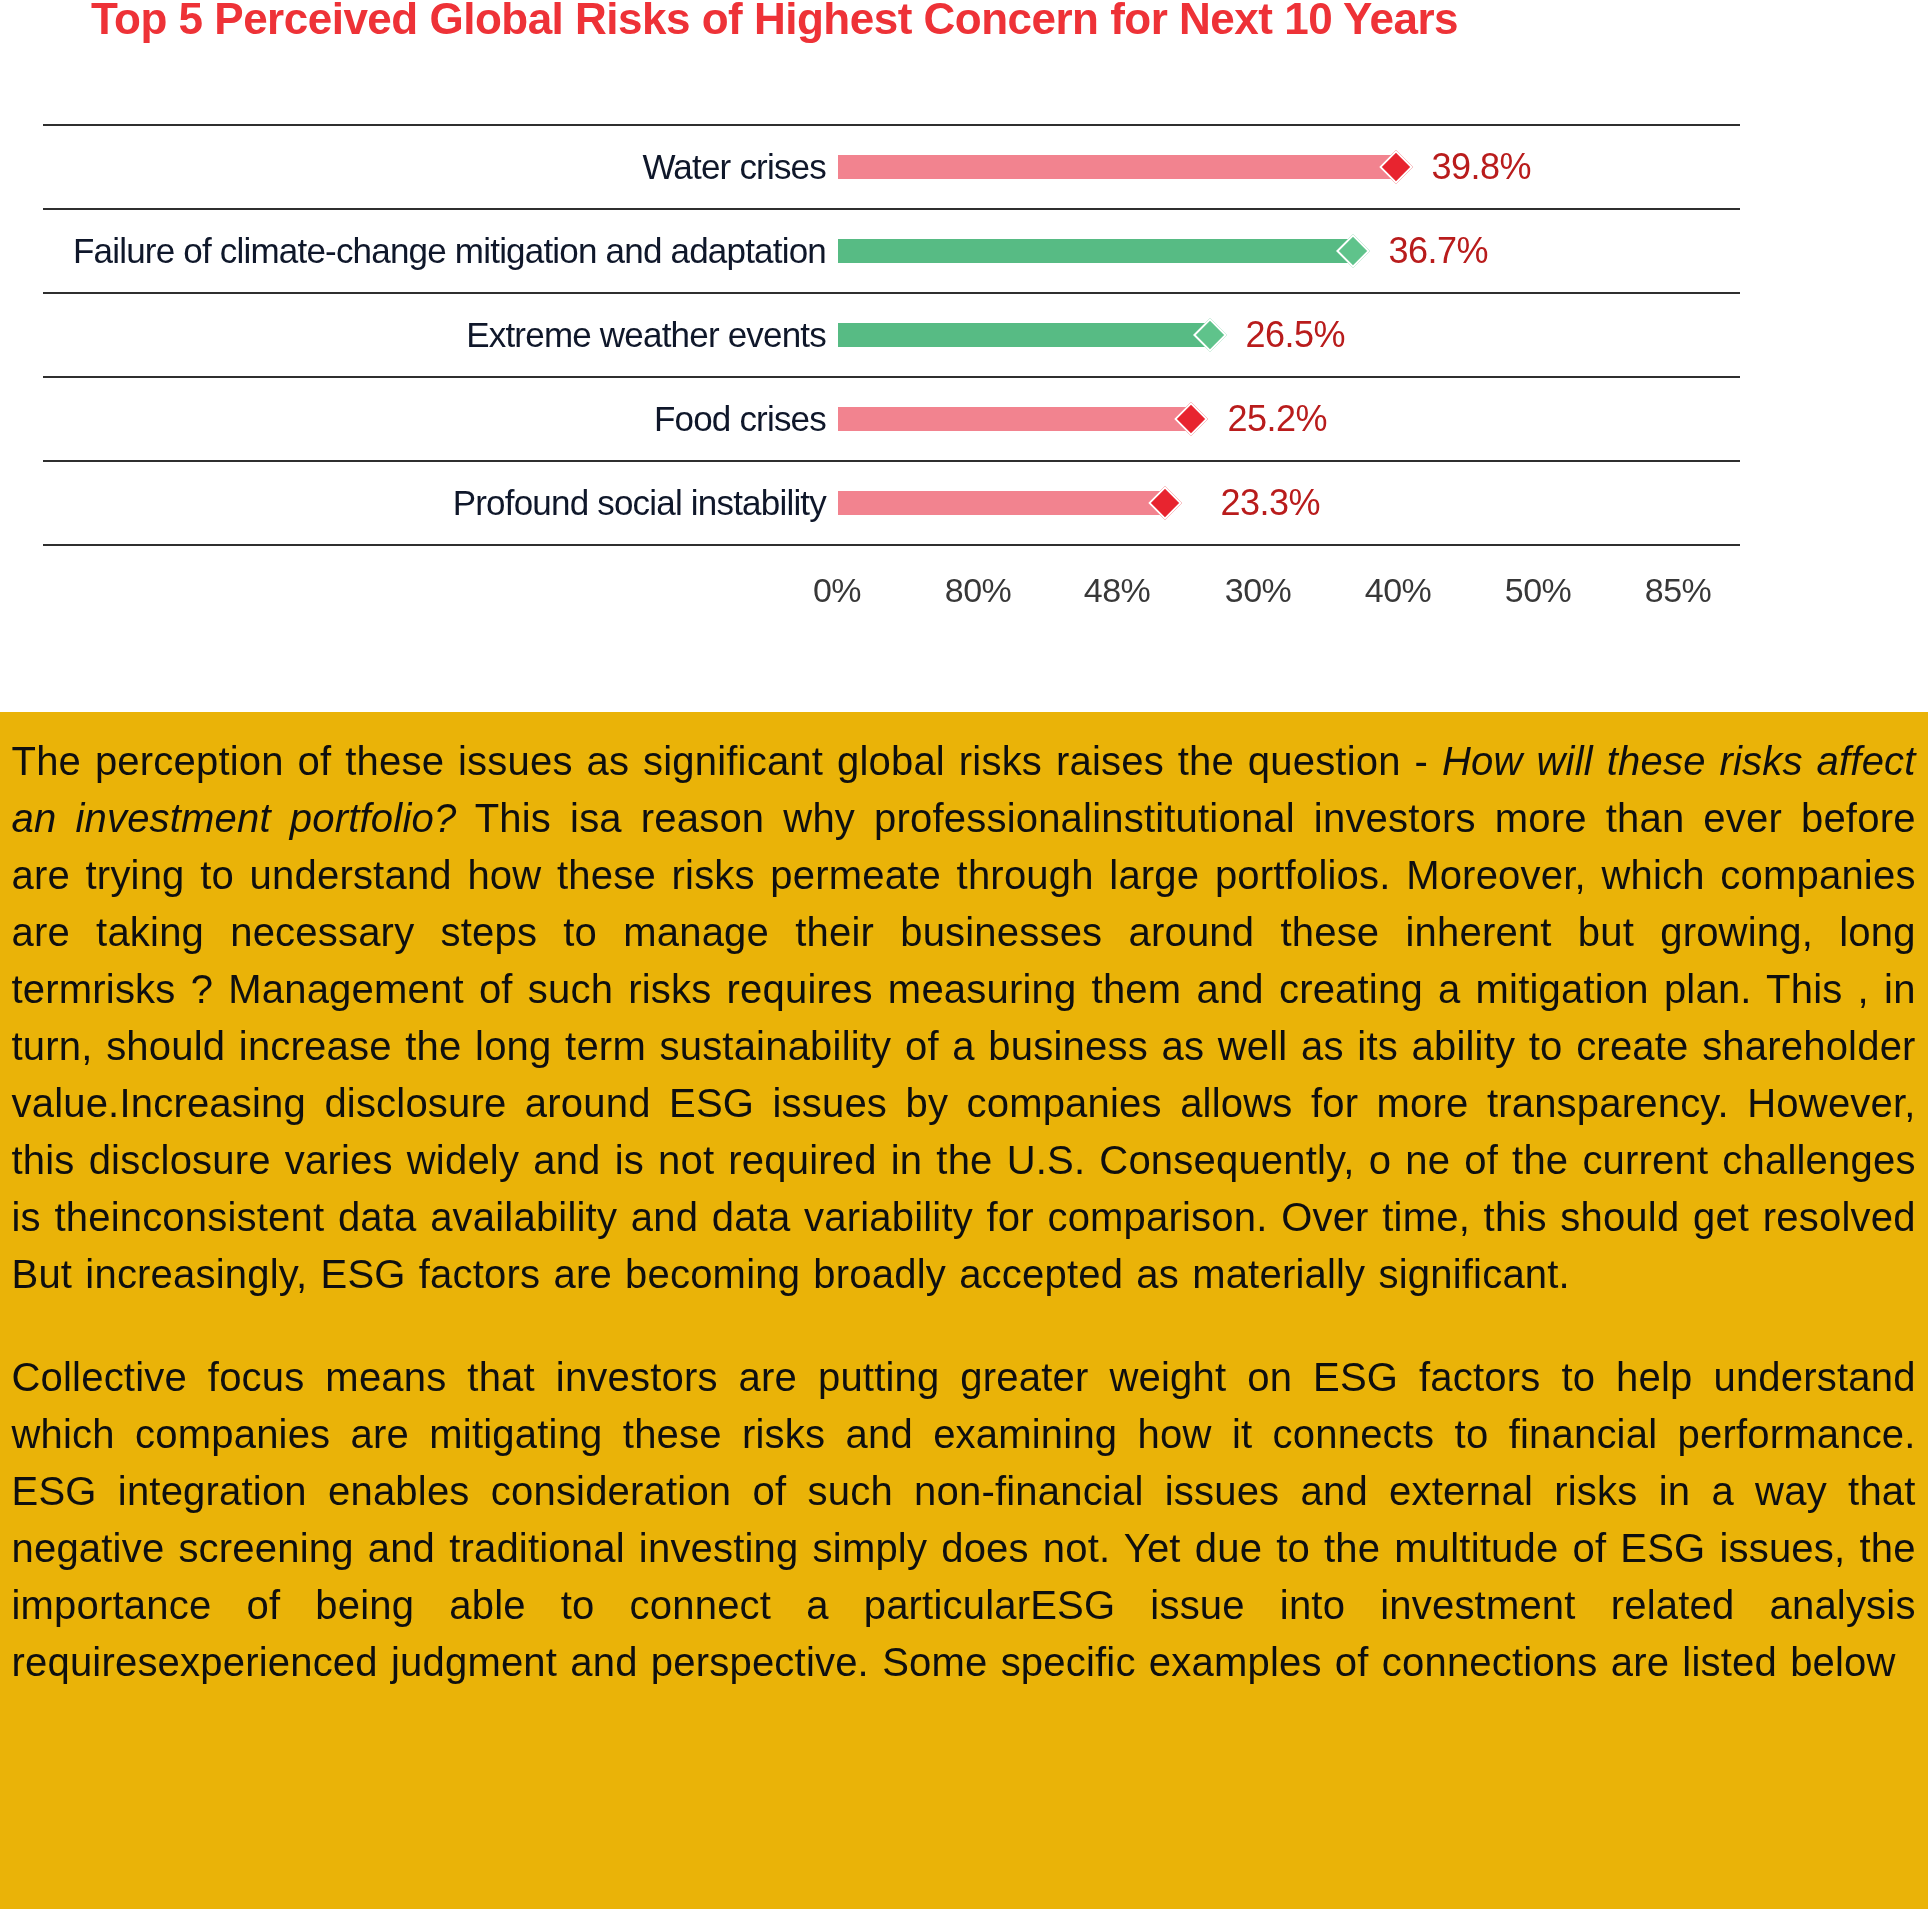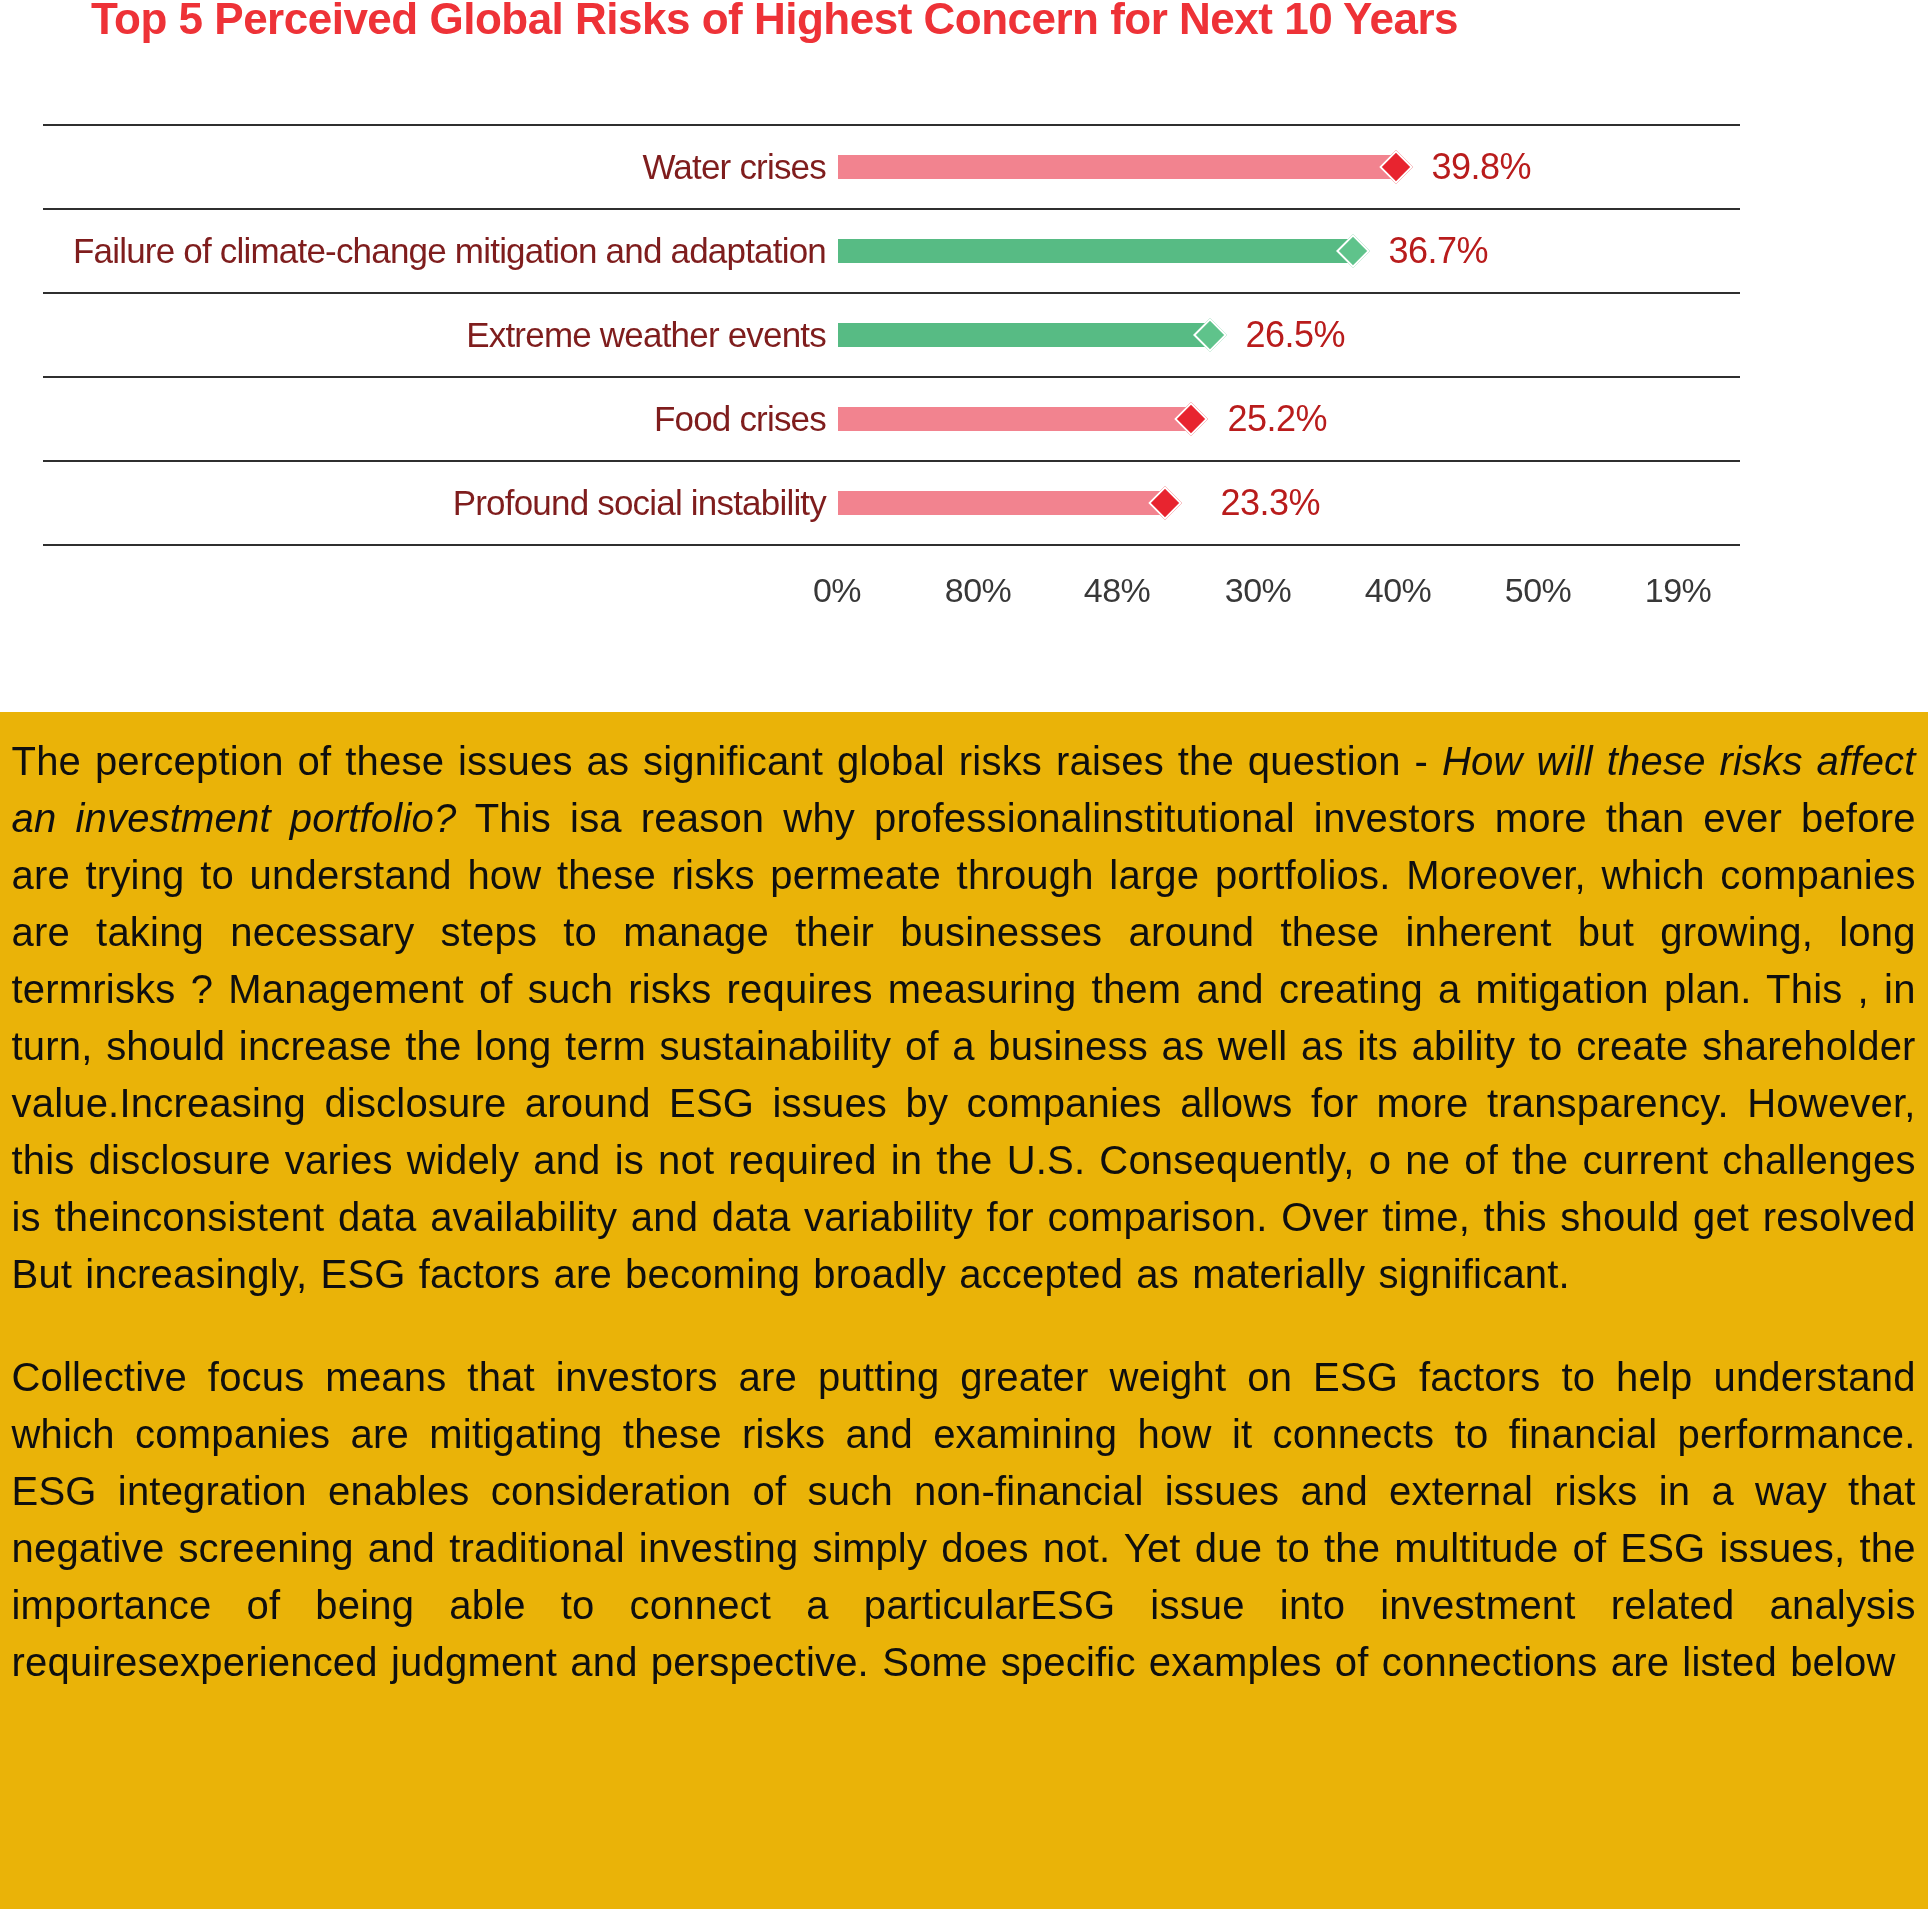--- a/index.html
+++ b/index.html
@@ -16,21 +16,21 @@
   }
   
   .chart{position:absolute;left:43px;top:124px;width:1697px;}
   .chart-row{
     display:flex;align-items:center;height:82px;
     border-top:2.9px solid #2f2f2f;
   }
   .chart-baseline{border-top:2.9px solid #2f2f2f;height:0;}
   .row-label{
     flex:none;width:783px;padding-right:11.5px;text-align:right;
-    font-size:35px;color:#7f1d1d;letter-spacing:-0.8px;white-space:nowrap;
+    font-size:35px;color:#0f172a;letter-spacing:-0.8px;white-space:nowrap;
   }
   .row-plot{position:relative;flex:1;height:100%;}
   .bar{
     position:absolute;left:0;top:50%;transform:translateY(-50%);
     height:24px;
   }
   .diamond{
     position:absolute;top:50%;width:20px;height:20px;
     border:2.9px solid #ffffff;
     transform:translate(-50%,-50%) rotate(45deg);
@@ -118,21 +118,21 @@
 
   <div class="chart-baseline"></div>
 
   <div class="axis">
     <span class="tick">0%</span>
     <span class="tick">80%</span>
     <span class="tick">48%</span>
     <span class="tick">30%</span>
     <span class="tick">40%</span>
     <span class="tick">50%</span>
-    <span class="tick">19%</span>
+    <span class="tick">85%</span>
   </div>
 </div>
 
 <div class="text-section">
   <p><span>The perception of these issues as significant global risks raises the question - </span><span style="font-style: italic;">How will these risks affect an investment portfolio?</span><span>  This isa reason why professionalinstitutional investors more than ever before are trying to understand how these risks permeate through large portfolios.  Moreover, which companies are taking necessary steps to manage their businesses around these inherent but growing, long termrisks ? Management of such risks requires measuring them and creating a mitigation plan.  This , in turn, should increase the long term sustainability of a business as well as its ability to create shareholder value.Increasing disclosure around ESG issues by companies allows for more transparency.  However, this disclosure varies widely and is not required in the U.S. Consequently, o ne of the current challenges is theinconsistent data availability and data variability for comparison. Over time, this should get resolved  But increasingly, ESG factors are becoming broadly accepted as materially significant.</span></p>
   <p>Collective focus means that investors are putting greater weight on ESG factors to help understand which companies are mitigating these risks and examining how it connects to financial performance.  ESG integration enables consideration of such non-financial issues and external risks in a way that negative screening and traditional investing simply does not. Yet due to the multitude of ESG issues, the importance of being able to connect a particularESG issue into investment related analysis requiresexperienced judgment and perspective. Some specific examples of connections are listed below</p>
 </div>
 
 
 </body></html>

